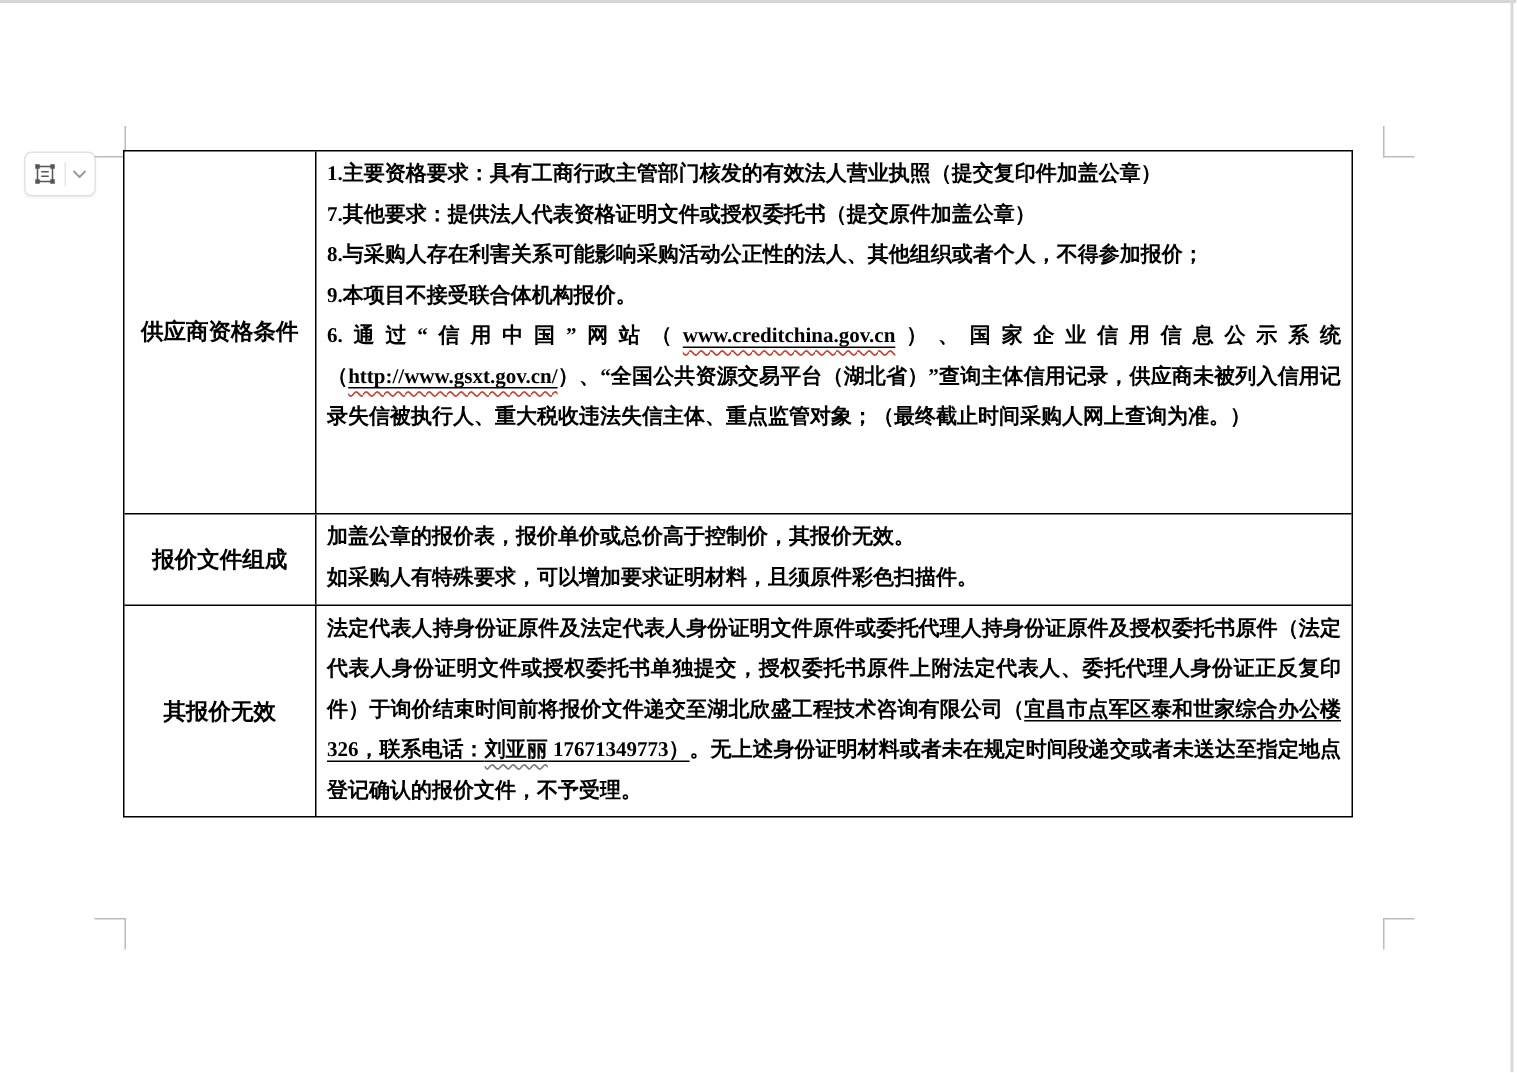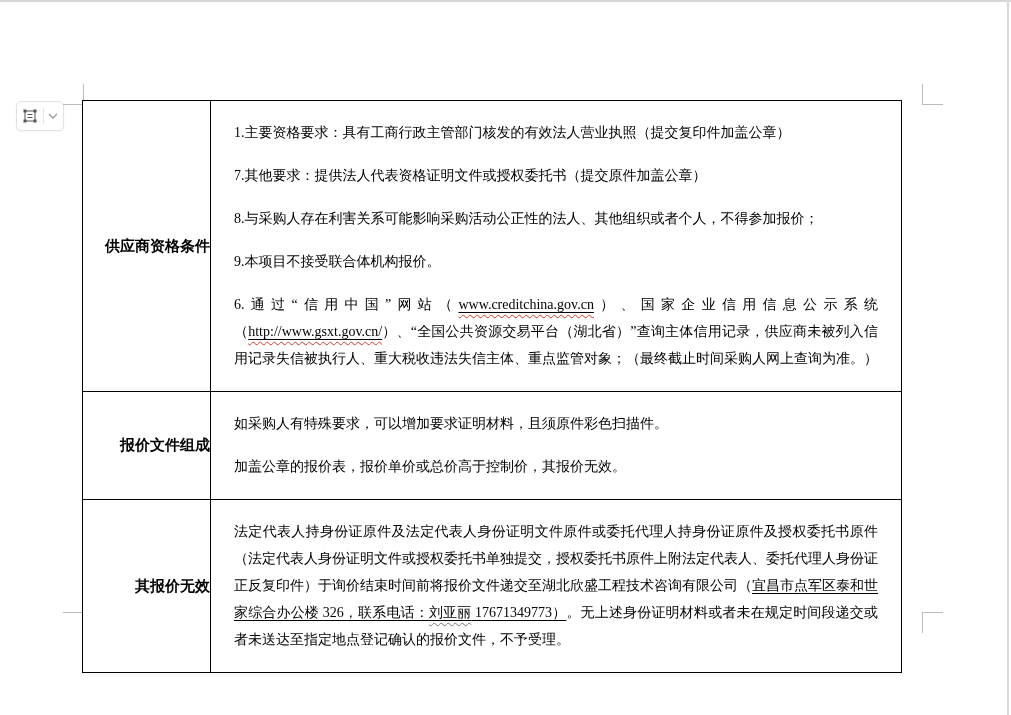--- a/index.html
+++ b/index.html
@@ -32,29 +32,29 @@
     position:absolute;left:82px;top:100px;width:818px;
     border:1px solid #000;background:#fff;
   }
   .trow{display:flex;align-items:stretch;}
   .trow + .trow{border-top:1px solid #000;}
   .trow:nth-child(1){min-height:241px;}
   .trow:nth-child(2){min-height:60px;}
   .trow:nth-child(3){min-height:131px;}
   .label-cell{
     width:127px;flex:0 0 127px;border-right:1px solid #000;
-    display:flex;align-items:center;justify-content:flex-end;
+    display:flex;align-items:center;justify-content:center;
     font-family:"Liberation Sans","DejaVu Sans",sans-serif;
     font-weight:bold;font-size:15px;text-align:center;
   }
   .content-cell{
     flex:1 1 auto;padding:2px 7px 3px 7px;
     font-size:14px;line-height:27px;text-align:justify;
   }
-  .para{margin:16px;}
+  .para{margin:0;font-weight:bold;}
   .u{text-decoration:underline;text-underline-offset:3px;text-decoration-thickness:1px;}
   .wavy{
     text-decoration-line:underline;text-decoration-style:wavy;
     text-decoration-thickness:1px;text-underline-offset:5px;
     text-decoration-skip-ink:none;
   }
 </style>
 </head>
 <body>
 
@@ -98,22 +98,22 @@
           <p class="para"><span>8.与采购人存在利害关系可能影响采购活动公正性的法人、其他组织或者个人，不得参加报价；</span></p>
           <p class="para"><span>9.本项目不接受联合体机构报价。</span></p>
           <p class="para"><span>6.通过“信用中国”网站（</span><span class="u"><span class="wavy" style="text-decoration-color: rgb(208, 58, 43);">www.creditchina.gov.cn</span></span><span>）、国家企业信用信息公示系统（</span><span class="u"><span class="wavy" style="text-decoration-color: rgb(208, 58, 43);">http://www.gsxt.gov.cn/</span></span><span>）、“全国公共资源交易平台（湖北省）”查询主体信用记录，供应商未被列入信用记录失信被执行人、重大税收违法失信主体、重点监管对象；（最终截止时间采购人网上查询为准。）</span></p>
         </div>
       </div>
       <div class="trow">
         <div class="label-cell">
           <span>报价文件组成</span>
         </div>
         <div class="content-cell">
+          <p class="para"><span>加盖公章的报价表，报价单价或总价高于控制价，其报价无效。</span></p>
           <p class="para"><span>如采购人有特殊要求，可以增加要求证明材料，且须原件彩色扫描件。</span></p>
-          <p class="para"><span>加盖公章的报价表，报价单价或总价高于控制价，其报价无效。</span></p>
         </div>
       </div>
       <div class="trow">
         <div class="label-cell">
           <span>其报价无效</span>
         </div>
         <div class="content-cell">
           <p class="para"><span>法定代表人持身份证原件及法定代表人身份证明文件原件或委托代理人持身份证原件及授权委托书原件（法定代表人身份证明文件或授权委托书单独提交，授权委托书原件上附法定代表人、委托代理人身份证正反复印件）于询价结束时间前将报价文件递交至湖北欣盛工程技术咨询有限公司（</span><span class="u">宜昌市点军区泰和世家综合办公楼 326，联系电话：</span><span class="u"><span class="wavy" style="text-decoration-color: rgb(119, 119, 119);">刘亚丽</span></span><span class="u"> 17671349773）</span><span>。无上述身份证明材料或者未在规定时间段递交或者未送达至指定地点登记确认的报价文件，不予受理。</span></p>
         </div>
       </div>

